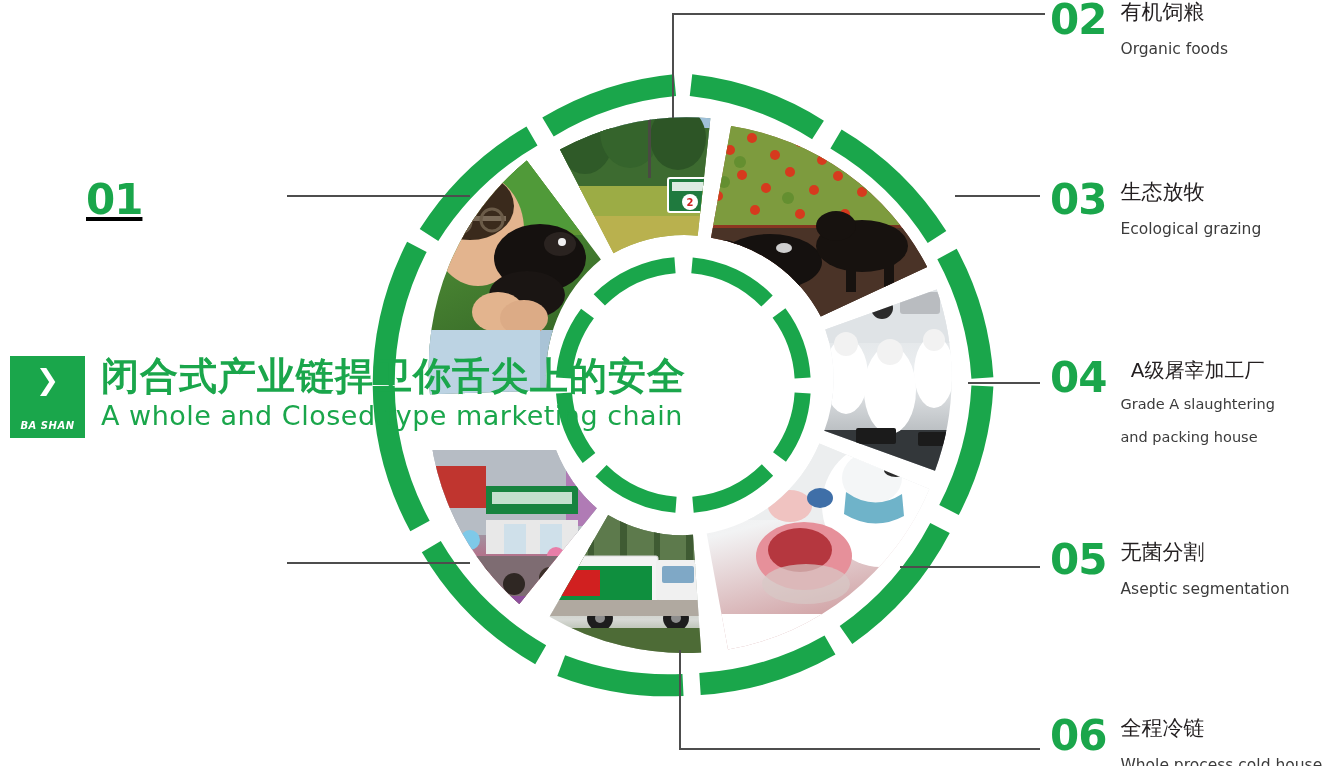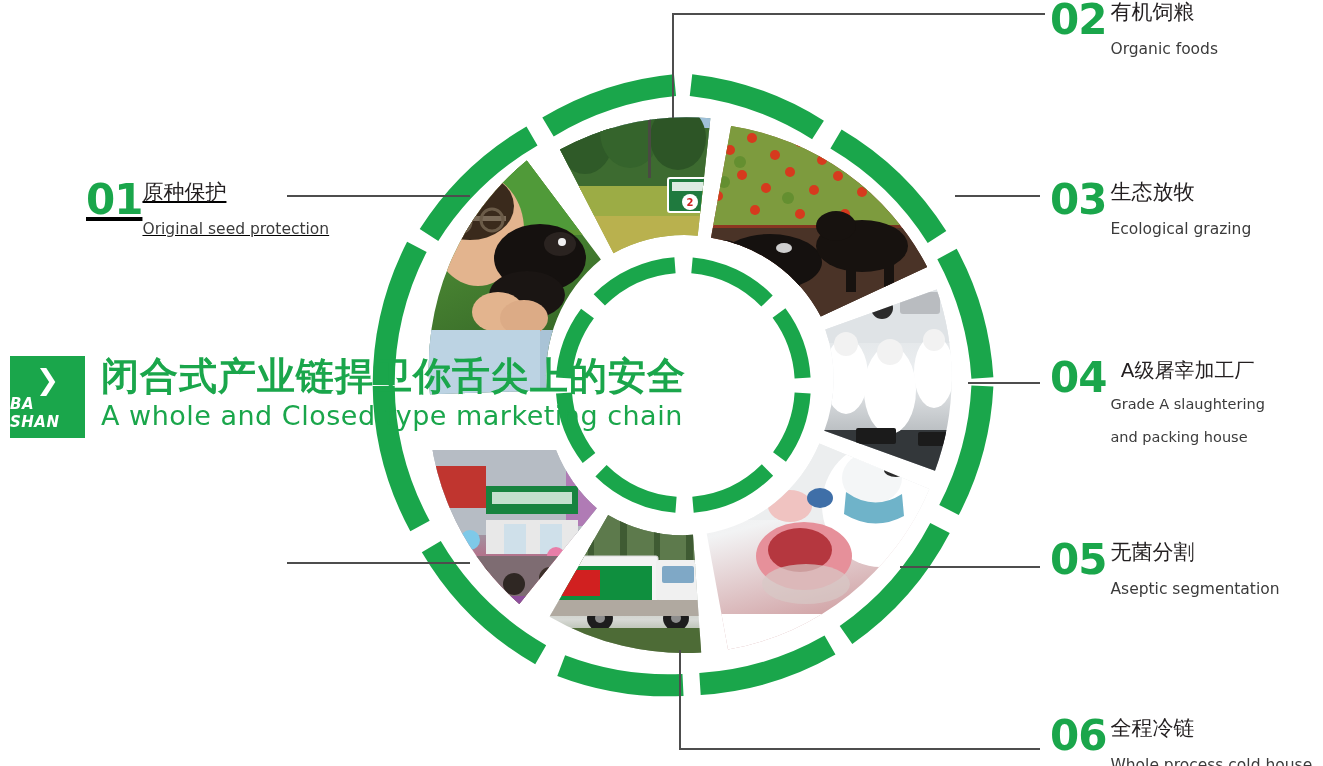--- a/index.html
+++ b/index.html
@@ -9,21 +9,21 @@
     font-family:"Liberation Sans","DejaVu Sans",sans-serif;
     overflow:hidden;
     position:relative;
   }
   #stage{position:absolute;left:0;top:0;width:1323px;height:766px;}
 
   
   #wheel{position:absolute;left:0;top:0;width:1323px;height:766px;}
 
   
-  .label{position:absolute;display:flex;align-items:flex-start;}
+  .label{position:absolute;display:flex;align-items:flex-start;gap:10px;}
   .label .num{
     font-family:"DejaVu Sans","Liberation Sans",sans-serif;
     font-size:42px;font-weight:bold;color:#1aa64b;line-height:0.95;
     letter-spacing:-1px;
   }
   .label .txt{padding-top:1px;}
   .label .cn{
     font-size:21px;color:#231f20;line-height:1.12;
     font-family:"DejaVu Sans","Liberation Sans",sans-serif;
     white-space:nowrap;
@@ -40,21 +40,21 @@
 
   
   #banner{position:absolute;left:10px;top:356px;display:flex;align-items:flex-start;}
   #logo{
     width:75px;height:82px;background:#1aa64b;
     display:flex;flex-direction:column;justify-content:space-between;
     align-items:center;padding:6px 0 7px 0;box-sizing:border-box;
   }
   #logo .chev{color:#fff;font-size:28px;font-weight:bold;line-height:1;margin-top:4px;
     font-family:"DejaVu Sans","Liberation Sans",sans-serif;}
-  #logo .bs{color:#fff;font-size:15px;font-weight:bold;font-style:italic;letter-spacing:0.5px;
+  #logo .bs{color:#fff;font-size:10px;font-weight:bold;font-style:italic;letter-spacing:0.5px;
     font-family:"DejaVu Sans","Liberation Sans",sans-serif;}
   #banner .btxt{margin-left:16px;}
   #banner .bcn{
     font-size:38px;font-weight:bold;color:#1aa64b;line-height:1.08;letter-spacing:1px;
     font-family:"DejaVu Sans","Liberation Sans",sans-serif;white-space:nowrap;
   }
   #banner .ben{
     font-size:27px;color:#1aa64b;line-height:1.2;letter-spacing:0.5px;margin-top:3px;
     font-family:"DejaVu Sans","Liberation Sans",sans-serif;white-space:nowrap;
   }
@@ -355,24 +355,20 @@
       <line x1="955" y1="196" x2="1040" y2="196"></line>
       <line x1="968" y1="383" x2="1040" y2="383"></line>
       <line x1="900" y1="567" x2="1040" y2="567"></line>
       <polyline points="680,650 680,749 1040,749"></polyline>
       <line x1="287" y1="563" x2="470" y2="563"></line>
     </g>
   </svg>
 
   <div class="label" id="lab01" style="left:86px;top:180px;text-decoration:underline;">
     <div class="num">01</div>
-    <div class="txt">
-      <div class="cn">原种保护</div>
-      <div class="en">Original seed protection</div>
-    </div>
   </div>
 
   <div class="label right" id="lab02" style="left:1050px;top:0px;">
     <div class="num">02</div>
     <div class="txt">
       <div class="cn">有机饲粮</div>
       <div class="en">Organic foods</div>
     </div>
   </div>
 

